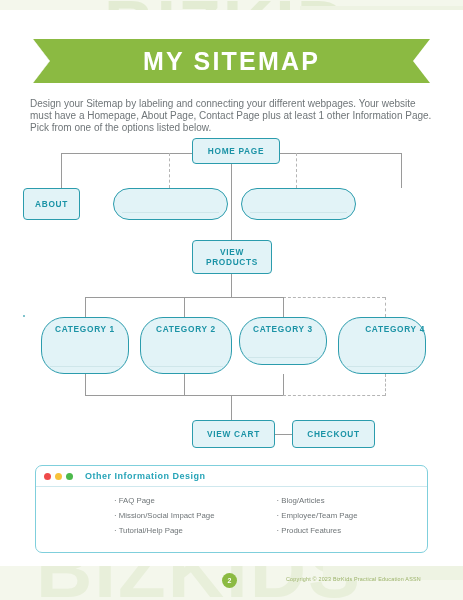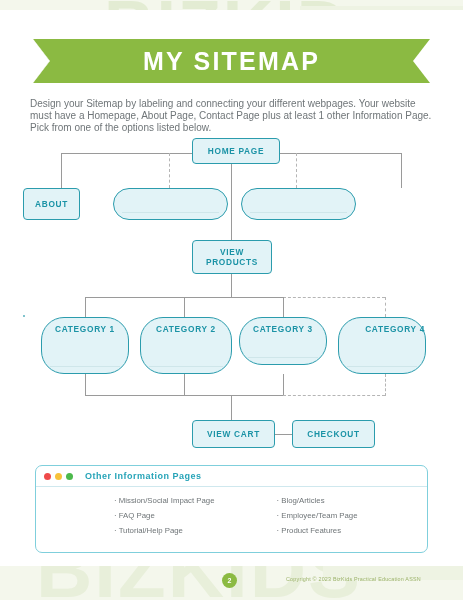--- a/index.html
+++ b/index.html
@@ -335,26 +335,26 @@
     <div class="node" style="left:292px; top:284px; width:83px; height:28px;">
       <span>CHECKOUT</span>
     </div>
   </div>
 
   <div id="info-panel">
     <div id="info-head">
       <span class="dot r"></span>
       <span class="dot y"></span>
       <span class="dot g"></span>
-      <span id="info-title">Other Information Pages</span>
+      <span id="info-title">Other Information Design</span>
     </div>
     <div id="info-body">
       <div class="info-col left">
+        <div class="info-item">FAQ Page</div>
         <div class="info-item">Mission/Social Impact Page</div>
-        <div class="info-item">FAQ Page</div>
         <div class="info-item">Tutorial/Help Page</div>
       </div>
       <div class="info-col right">
         <div class="info-item">Blog/Articles</div>
         <div class="info-item">Employee/Team Page</div>
         <div class="info-item">Product Features</div>
       </div>
     </div>
   </div>
 </div>

